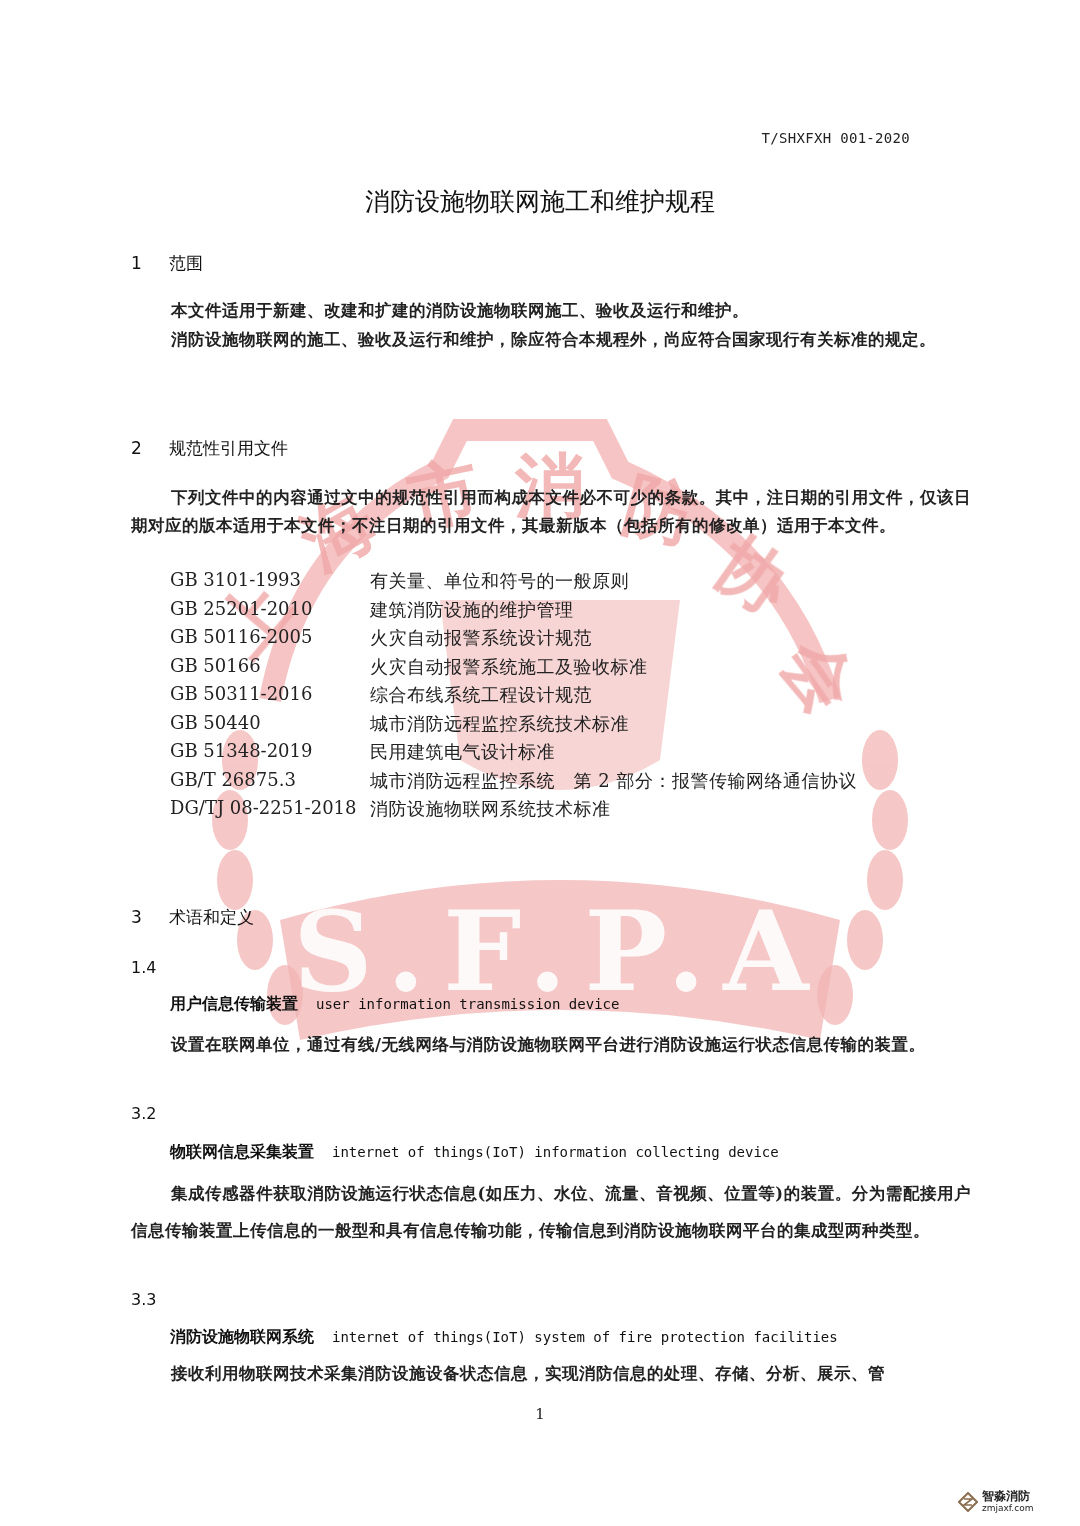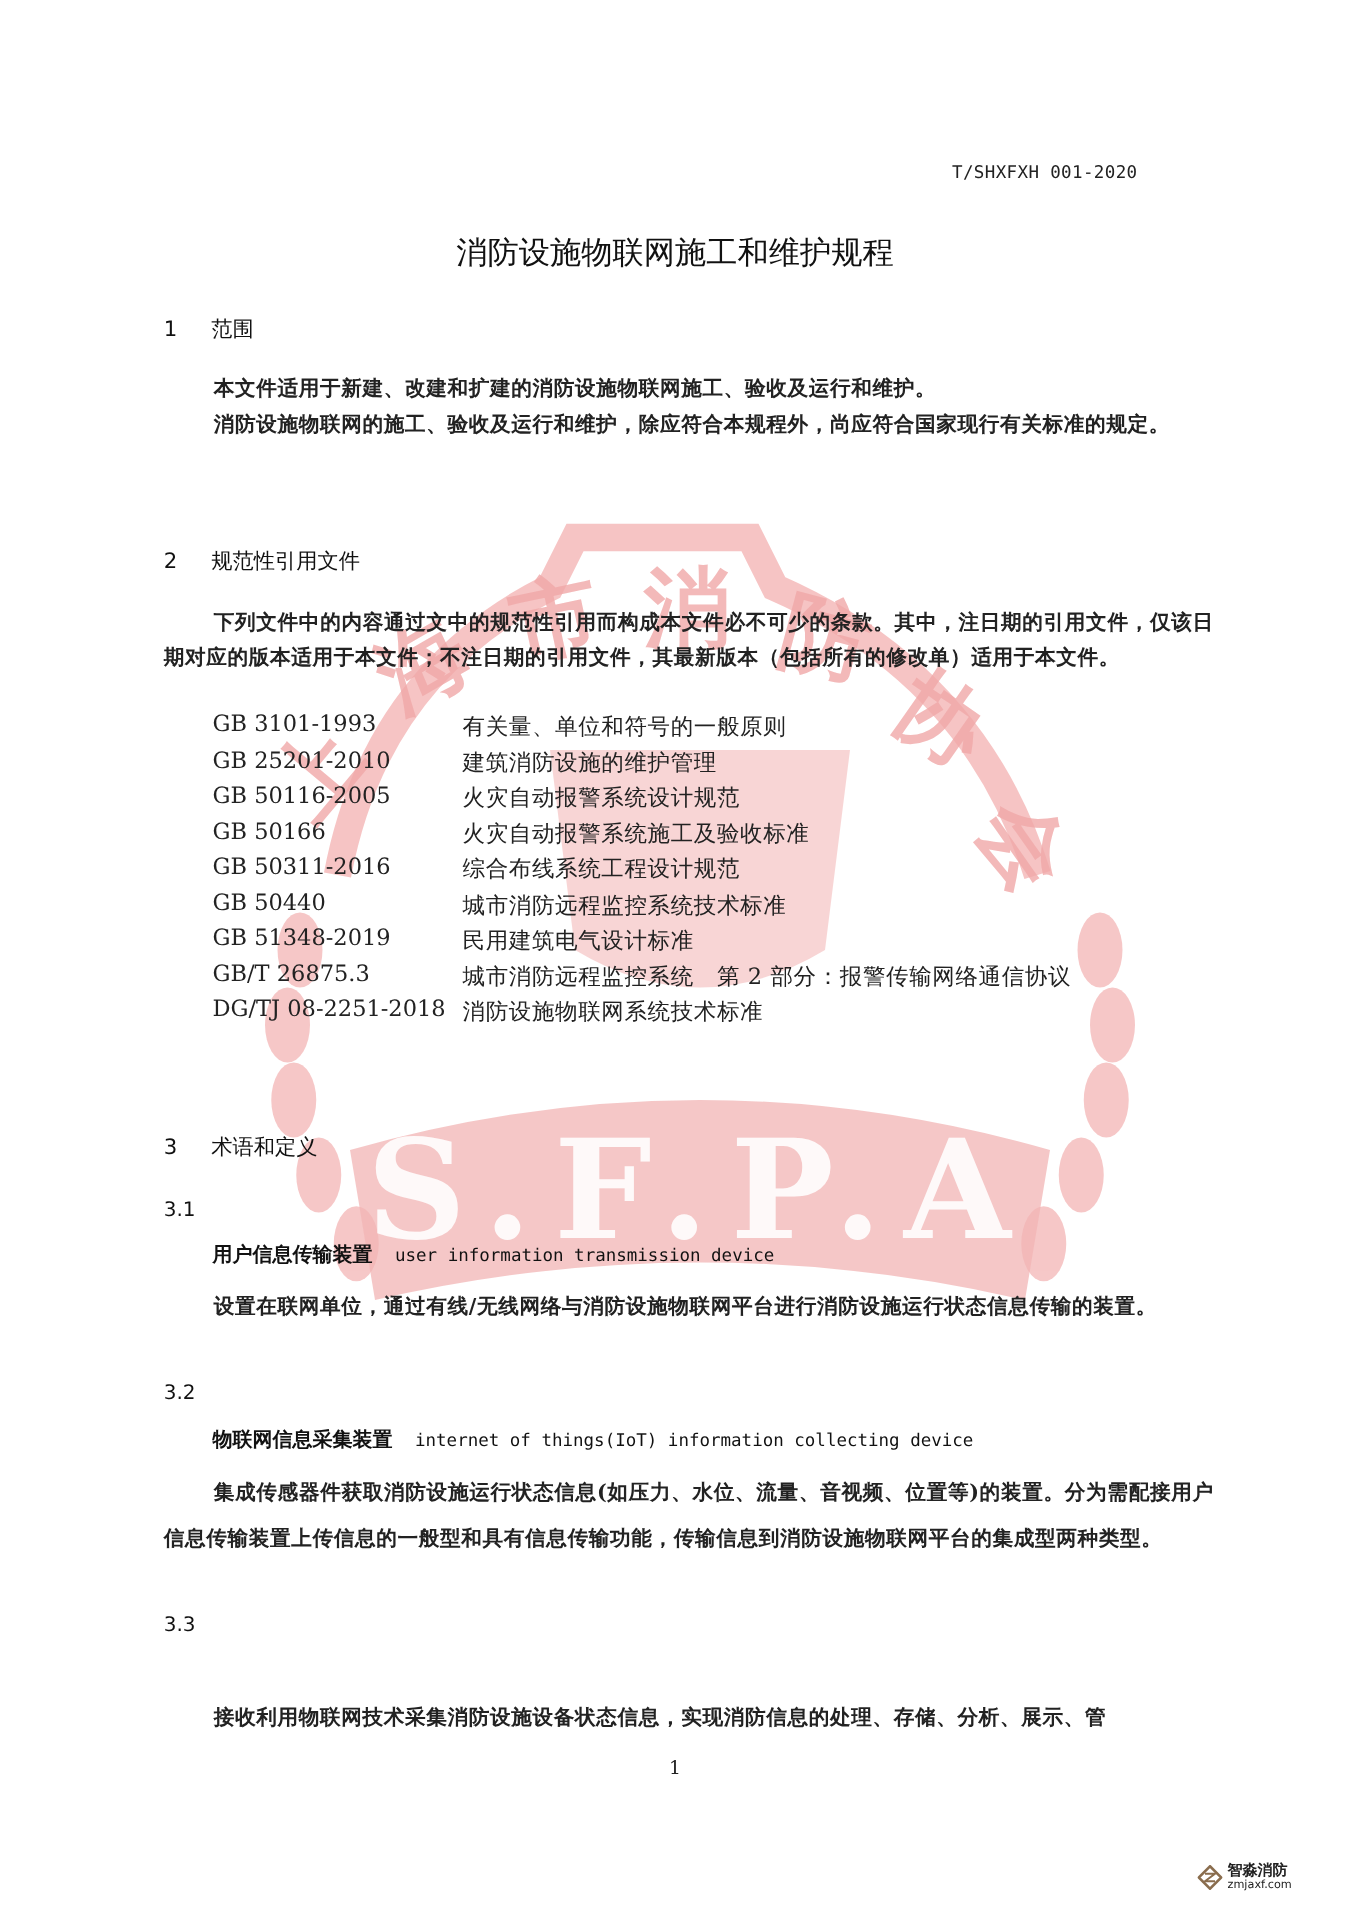--- a/index.html
+++ b/index.html
@@ -138,33 +138,36 @@
       <div class="ref-row">
           <span class="ref-code">DG/TJ 08-2251-2018</span>
           <span class="ref-title">消防设施物联网系统技术标准</span>
         </div>
     </div>
 
     <div class="h1" style="top:906px;">
       <span class="num">3</span><span>术语和定义</span>
     </div>
 
-    <div class="term-num" style="top:958px;">3.1</div>
+    <div class="term-num" style="top:958px;">1.4</div>
     <div class="term-head" style="top:994px;">
       <span class="zh">用户信息传输装置</span><span class="en">user information transmission device</span>
     </div>
     <div class="para" style="top:1026px; line-height:37px;">设置在联网单位，通过有线/无线网络与消防设施物联网平台进行消防设施运行状态信息传输的装置。</div>
 
     <div class="term-num" style="top:1104px;">3.2</div>
     <div class="term-head" style="top:1142px;">
       <span class="zh">物联网信息采集装置</span><span class="en">internet of things(IoT) information collecting device</span>
     </div>
     <div class="para" style="top:1175px; line-height:37px;">集成传感器件获取消防设施运行状态信息(如压力、水位、流量、音视频、位置等)的装置。分为需配接用户信息传输装置上传信息的一般型和具有信息传输功能，传输信息到消防设施物联网平台的集成型两种类型。</div>
 
     <div class="term-num" style="top:1290px;">3.3</div>
+    <div class="term-head" style="top:1327px;">
+      <span class="zh">消防设施物联网系统</span><span class="en">internet of things(IoT) system of fire protection facilities</span>
+    </div>
     <div class="para" style="top:1360px; white-space:nowrap; overflow:hidden;">接收利用物联网技术采集消防设施设备状态信息，实现消防信息的处理、存储、分析、展示、管</div>
 
     <div class="page-num">1</div>
 
     <div class="logo">
       <svg class="logo-mark" viewBox="0 0 20 20">
         <path d="M10 1 L19 10 L10 19 L1 10 Z" fill="none" stroke="#8a6d4e" stroke-width="2"></path>
         <path d="M6 7 L14 7 L6 13 L14 13" fill="none" stroke="#8a6d4e" stroke-width="1.6"></path>
       </svg>
       <div class="logo-text">

